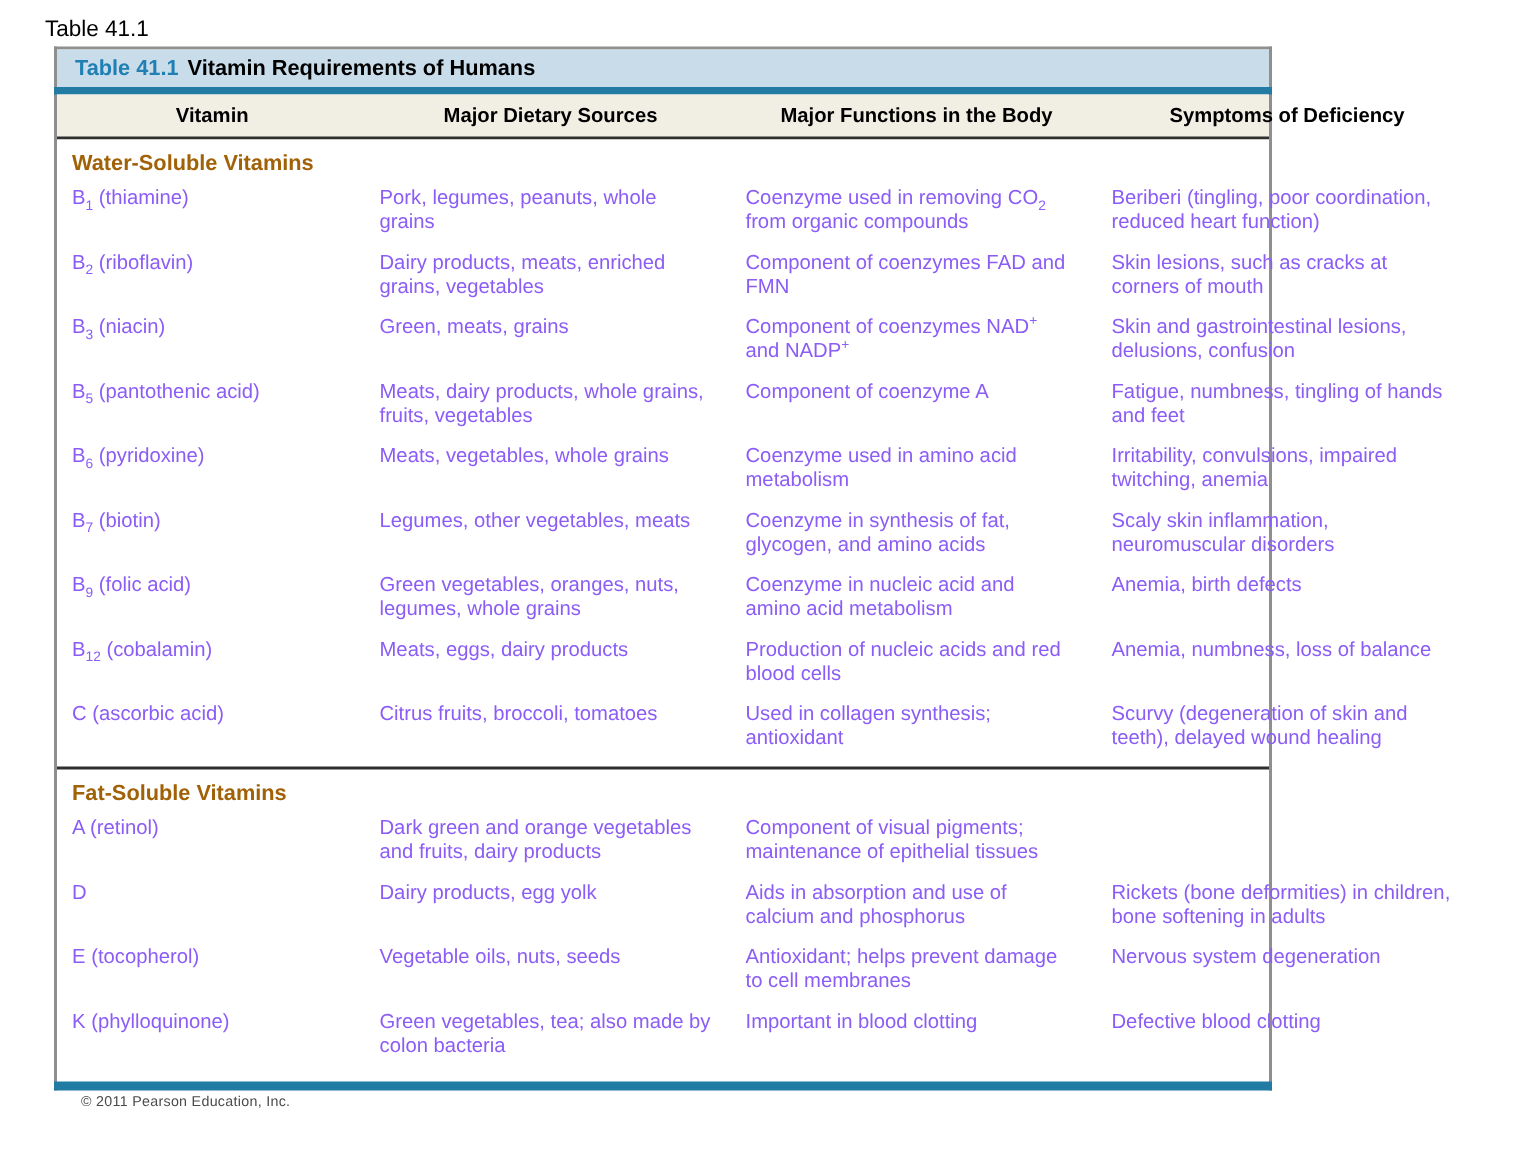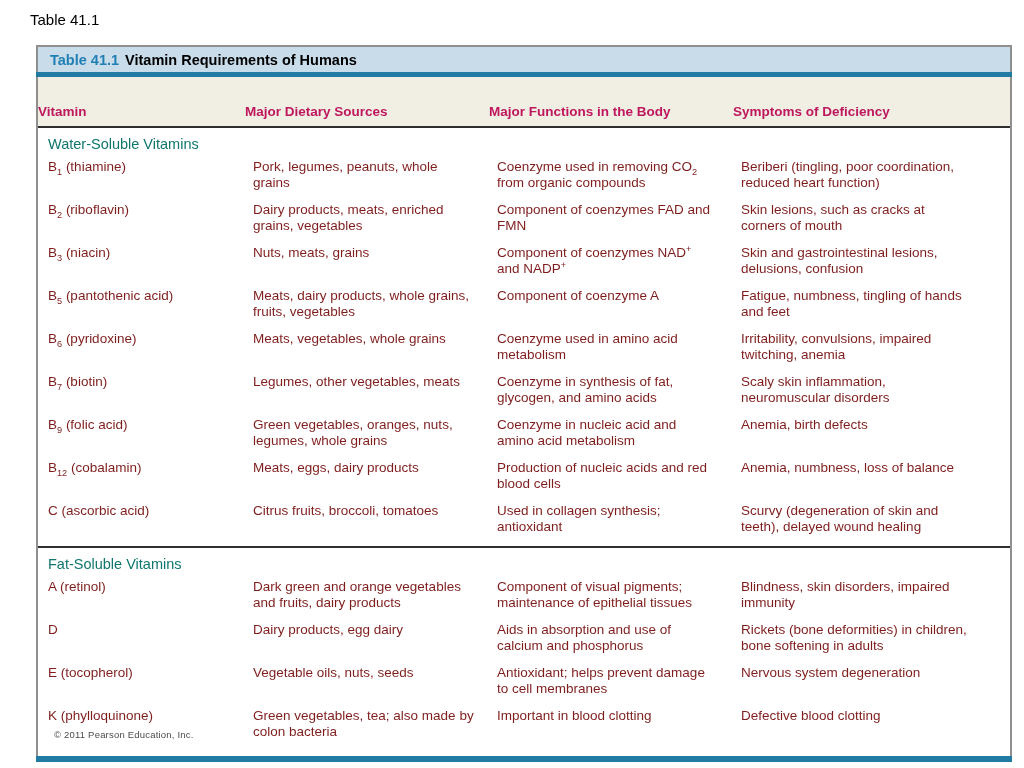--- a/index.html
+++ b/index.html
@@ -5,21 +5,21 @@
   * { margin: 0; padding: 0; box-sizing: border-box; }
   html, body { width: 1024px; height: 768px; background: #ffffff; overflow: hidden; }
   body { font-family: "Liberation Sans", "DejaVu Sans", sans-serif; color: #1a1a1a; position: relative; }
 
   .page-label {
     position: absolute; left: 30px; top: 11px;
     font-size: 15px; color: #000;
   }
 
   .table-card {
-    position: absolute; left: 36px; top: 45px; width: 976px;
+    position: absolute; left: 36px; top: 31px; width: 812px;
     border: 2px solid #8f8f8f; border-bottom: none;
     background: #ffffff;
   }
 
   .title-bar {
     background: #c9dcea;
     padding: 5px 12px 4px 12px;
     font-size: 14.5px; font-weight: bold;
   }
   .title-bar .table-number { color: #2080b4; margin-right: 6px; }
@@ -32,32 +32,32 @@
     display: grid;
     grid-template-columns: 207px 244px 244px 250px;
   }
 
   .col-headers {
     background: #f1eee4;
     border-bottom: 2px solid #2f2f2f;
     padding: 6px 0 7px 0;
   }
   .col-header {
-    font-size: 13.5px; font-weight: bold; color: #be185d; margin-top: 21px;
+    font-size: 13.5px; font-weight: bold; text-align: center; color: #000000;
   }
 
   .table-body { background: #ffffff; padding-bottom: 5px; }
 
   .section-heading {
-    font-size: 14.5px; font-weight: normal; color: #0f766e;
+    font-size: 14.5px; font-weight: bold; color: #a16207;
     padding: 8px 0 7px 10px;
   }
 
   .row { margin-bottom: 11px; min-height: 32px; }
-  .cell { font-size: 13.5px; line-height: 16px; color: #7f1d1d; }
+  .cell { font-size: 13.5px; line-height: 16px; color: #8b5cf6; }
   .cell.c0 { padding-left: 10px; padding-right: 10px; }
   .cell.c1 { padding-left: 8px;  padding-right: 14px; }
   .cell.c2 { padding-left: 8px;  padding-right: 20px; }
   .cell.c3 { padding-left: 8px;  padding-right: 10px; }
 
   .section-divider { border-top: 2px solid #2f2f2f; margin-top: 2px; }
 
   sub { font-size: 0.68em; line-height: 0; }
   sup { font-size: 0.68em; line-height: 0; }
 
@@ -91,21 +91,21 @@
         <div class="cell c3">Beriberi (tingling, poor coordination, reduced heart function)</div>
       </div>
       <div class="row grid-cols">
         <div class="cell c0">B<sub>2</sub> (riboflavin)</div>
         <div class="cell c1">Dairy products, meats, enriched grains, vegetables</div>
         <div class="cell c2">Component of coenzymes FAD and FMN</div>
         <div class="cell c3">Skin lesions, such as cracks at corners of mouth</div>
       </div>
       <div class="row grid-cols">
         <div class="cell c0">B<sub>3</sub> (niacin)</div>
-        <div class="cell c1">Nuts, meats, grains</div>
+        <div class="cell c1">Green, meats, grains</div>
         <div class="cell c2">Component of coenzymes NAD<sup>+</sup> and NADP<sup>+</sup></div>
         <div class="cell c3">Skin and gastrointestinal lesions, delusions, confusion</div>
       </div>
       <div class="row grid-cols">
         <div class="cell c0">B<sub>5</sub> (pantothenic acid)</div>
         <div class="cell c1">Meats, dairy products, whole grains, fruits, vegetables</div>
         <div class="cell c2">Component of coenzyme A</div>
         <div class="cell c3">Fatigue, numbness, tingling of hands and feet</div>
       </div>
       <div class="row grid-cols">
@@ -137,25 +137,24 @@
         <div class="cell c1">Citrus fruits, broccoli, tomatoes</div>
         <div class="cell c2">Used in collagen synthesis; antioxidant</div>
         <div class="cell c3">Scurvy (degeneration of skin and teeth), delayed wound healing</div>
       </div>
       <div class="section-divider"></div>
       <div class="section-heading">Fat-Soluble Vitamins</div>
       <div class="row grid-cols">
         <div class="cell c0">A (retinol)</div>
         <div class="cell c1">Dark green and orange vegetables and fruits, dairy products</div>
         <div class="cell c2">Component of visual pigments; maintenance of epithelial tissues</div>
-        <div class="cell c3">Blindness, skin disorders, impaired immunity</div>
       </div>
       <div class="row grid-cols">
         <div class="cell c0">D</div>
-        <div class="cell c1">Dairy products, egg dairy</div>
+        <div class="cell c1">Dairy products, egg yolk</div>
         <div class="cell c2">Aids in absorption and use of calcium and phosphorus</div>
         <div class="cell c3">Rickets (bone deformities) in children, bone softening in adults</div>
       </div>
       <div class="row grid-cols">
         <div class="cell c0">E (tocopherol)</div>
         <div class="cell c1">Vegetable oils, nuts, seeds</div>
         <div class="cell c2">Antioxidant; helps prevent damage to cell membranes</div>
         <div class="cell c3">Nervous system degeneration</div>
       </div>
       <div class="row grid-cols">

